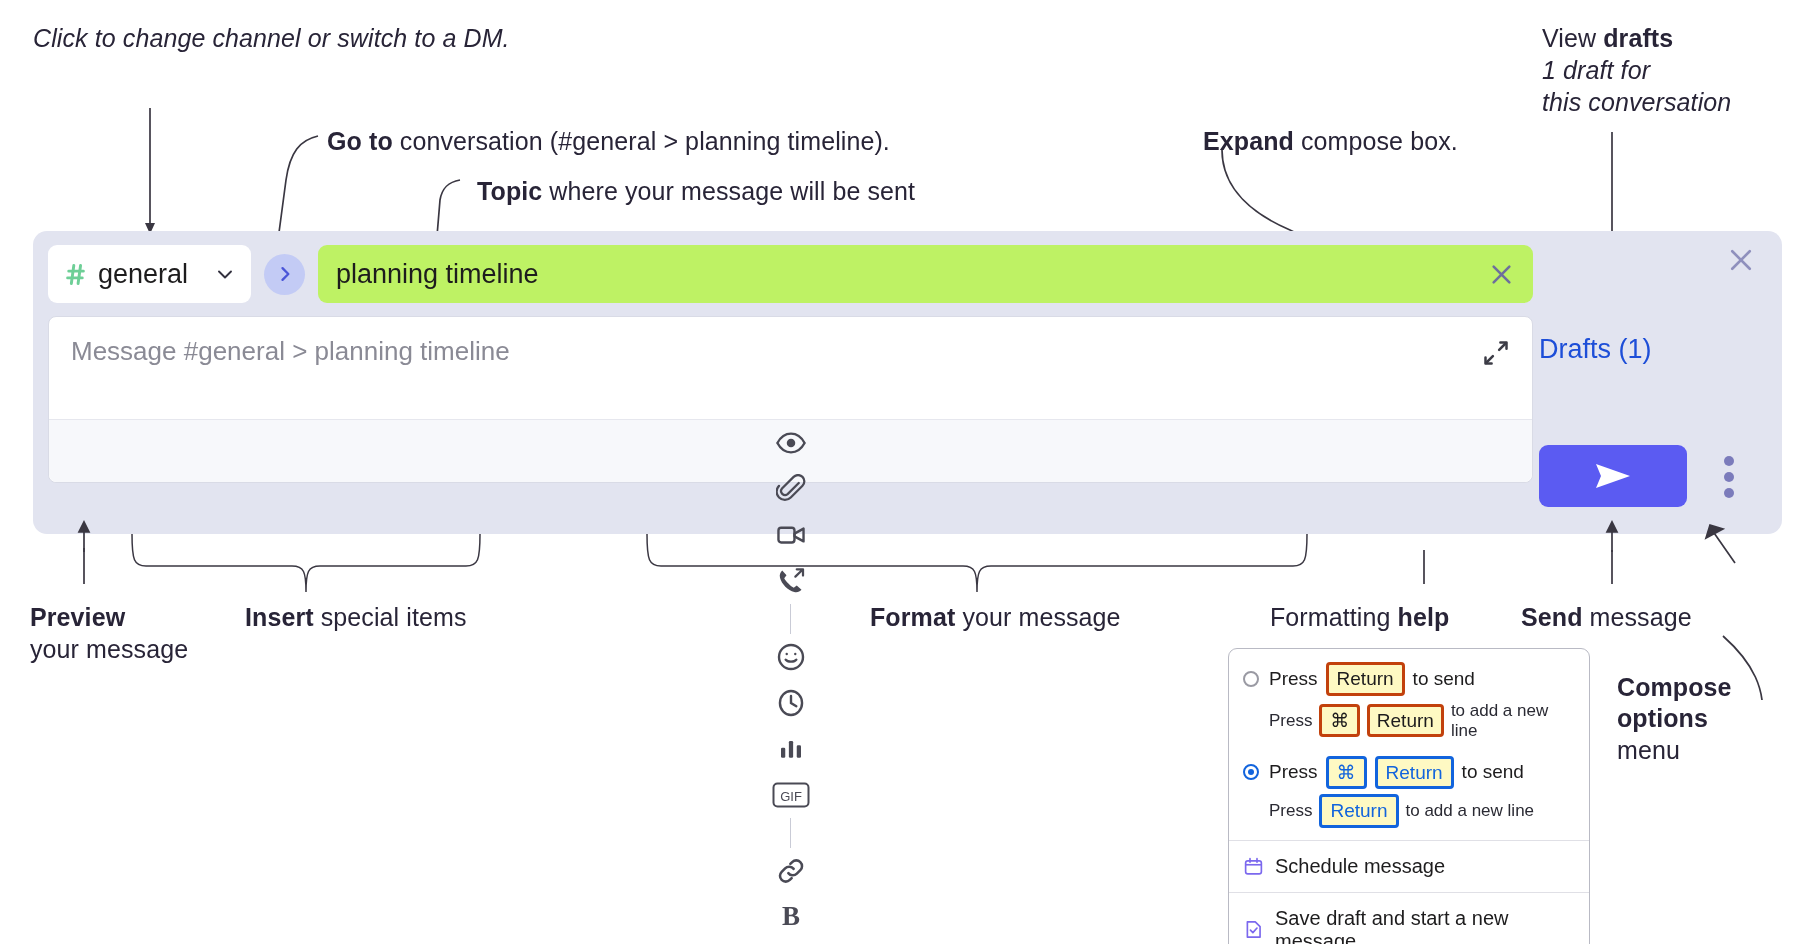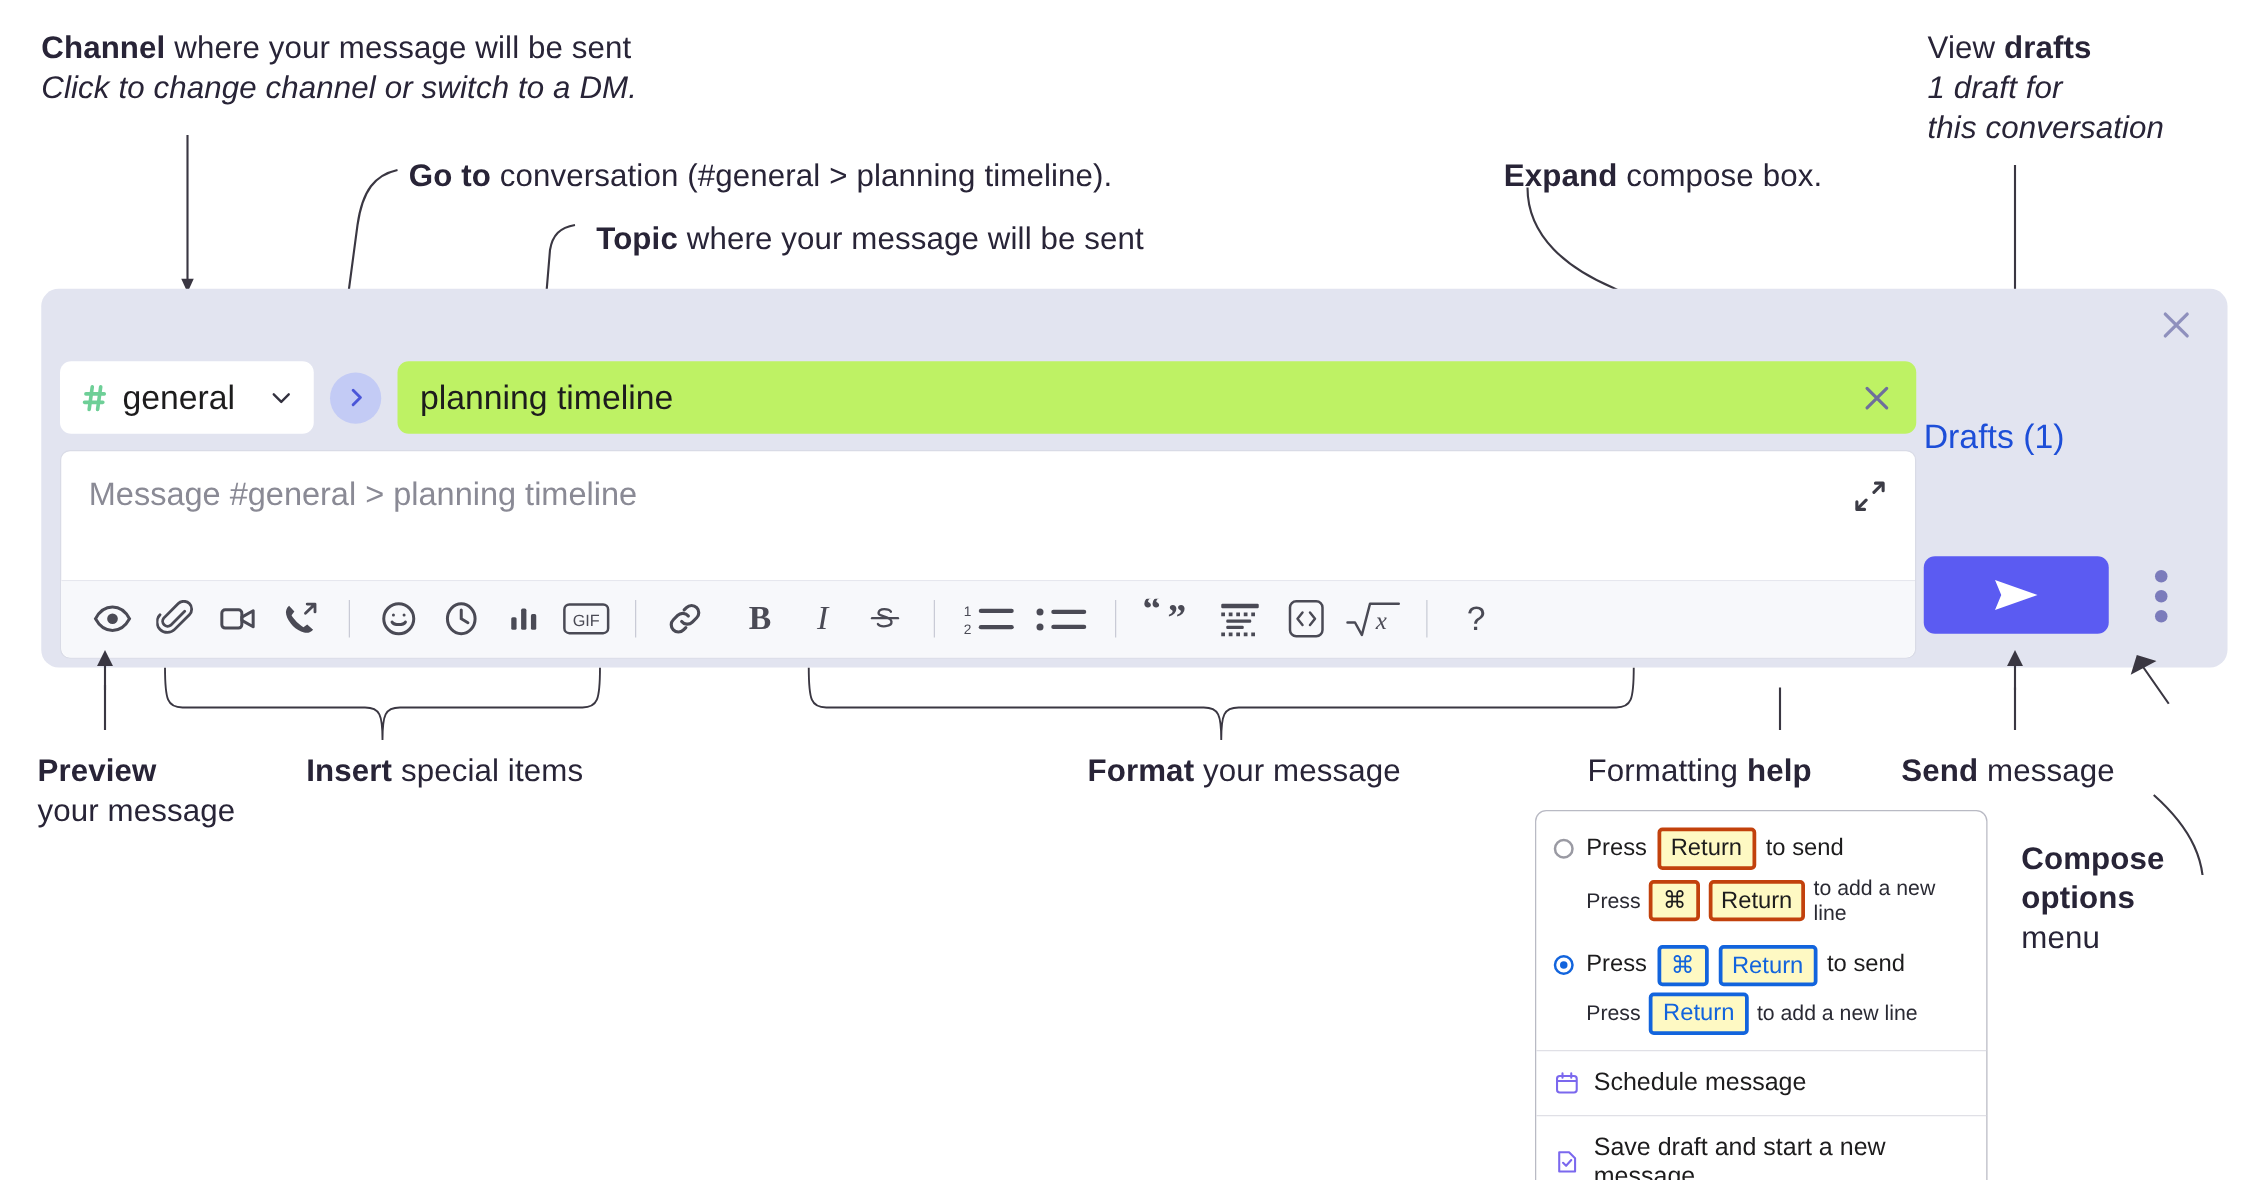--- a/index.html
+++ b/index.html
@@ -15,21 +15,21 @@
 
   
   #compose-panel{
     left:33px;top:231px;width:1749px;height:303px;
     background:#e2e4f0;border-radius:14px;
   }
   #panel-close{
     position:absolute;right:24px;top:12px;width:34px;height:34px;
     display:flex;align-items:center;justify-content:center;cursor:pointer;
   }
-  .inner{position:absolute;left:15px;top:14px;width:1485px;margin-top:44px;}
+  .inner{position:absolute;left:15px;top:14px;width:1485px;}
 
   
   #row-channel{display:flex;align-items:center;gap:0;height:58px;}
   #channel-select{
     width:203px;height:58px;background:#fff;border-radius:9px;
     display:flex;align-items:center;gap:9px;padding:0 14px;box-sizing:border-box;
     cursor:pointer;
   }
   #channel-name{font-size:27px;color:#1d1c1d;}
   #goto-button{
@@ -52,21 +52,21 @@
   #message-input{
     height:104px;padding:19px 0 0 22px;box-sizing:border-box;
     font-size:26px;color:#8a8a95;cursor:text;
   }
   #expand-button{position:absolute;right:18px;top:18px;width:36px;height:36px;
     display:flex;align-items:center;justify-content:center;cursor:pointer;}
 
   
   #toolbar{
     height:62px;border-top:1px solid #e6e7ee;background:#f7f8fb;
-    border-radius:0 0 8px 8px;display:flex;align-items:center;padding:0 16px;gap:0;
+    border-radius:0 0 8px 8px;display:flex;align-items:center;padding:0 16px;gap:0;flex-direction:column;
   }
   .tb-btn{width:50px;height:46px;display:flex;align-items:center;justify-content:center;
     cursor:pointer;color:#4a4a55;flex:0 0 auto;}
   .tb-sep{width:1px;height:30px;background:#c9cbd6;margin:0 14px;flex:0 0 auto;}
   .tb-gap{width:10px;flex:0 0 auto;}
 
   
   #drafts-link{
     position:absolute;left:1540px;top:334px;font-size:27px;color:#1d4ed8;cursor:pointer;
     white-space:nowrap;
@@ -104,21 +104,20 @@
   .main-row-txt{display:flex;align-items:center;gap:8px;font-size:19px;}
   .menu-item{display:flex;align-items:center;gap:11px;padding:8px 14px;cursor:pointer;}
   .menu-item span.lbl{font-size:20px;}
 
   svg{display:block;}
 </style>
 </head>
 <body>
 
 <div class="abs ann" style="left:33px;top:22px;">
-  <div><b>Channel</b><span> where your message will be sent</span></div>
   <div><i>Click to change channel or switch to a DM.</i></div>
 </div>
 
 <div class="abs ann" style="left:327px;top:125px;">
   <b>Go to</b><span> conversation (#general &gt; planning timeline).</span>
 </div>
 
 <div class="abs ann" style="left:477px;top:175px;">
   <b>Topic</b><span> where your message will be sent</span>
 </div>

